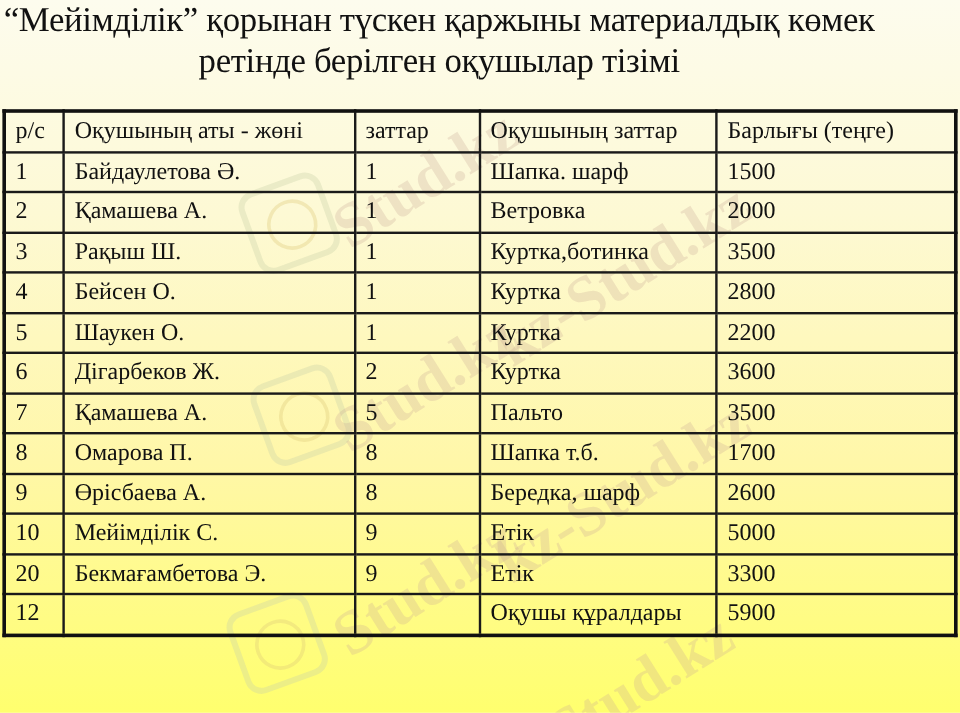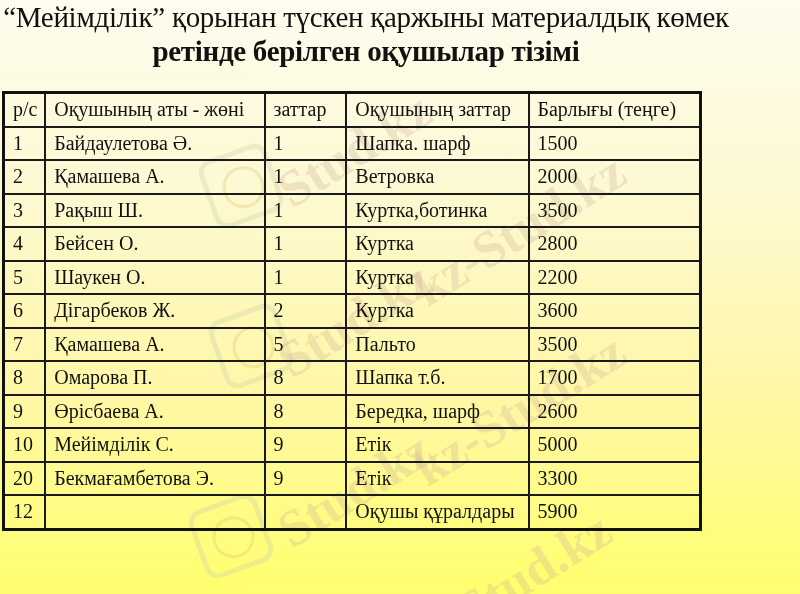--- a/index.html
+++ b/index.html
@@ -8,40 +8,40 @@
       background: linear-gradient(to bottom, #fdfcee 0%, #fdf9d4 30%, #fff7a8 65%, #ffff6e 100%);
       font-family: "Liberation Serif", "DejaVu Serif", serif;
       color: #111;
     }
     .title {
       position: absolute; left: 0; top: 0; width: 732px;
       text-align: center; font-size: 29px; line-height: 34px;
       letter-spacing: -0.3px;
     }
     .title .l1 { display: block; margin-top: 0px; }
-    .title .l2 { display: block; font-weight: bold; }
+    .title .l2 { display: block; }
     .watermark {
       position: absolute; pointer-events: none;
       font-family: "Liberation Serif", serif; font-weight: bold;
       color: rgba(200, 170, 150, 0.28); transform: rotate(-32deg);
       font-size: 52px; white-space: nowrap;
     }
     .wm-logo {
       position: absolute; pointer-events: none;
       width: 62px; height: 62px; border: 5px solid rgba(200, 210, 170, 0.35);
       border-radius: 14px; transform: rotate(-20deg);
     }
     .wm-logo::after {
       content: ""; position: absolute; left: 12px; top: 12px;
       width: 36px; height: 36px; border-radius: 50%;
       border: 3px solid rgba(220, 200, 120, 0.35);
     }
     table.grid {
       position: absolute; left: 2px; top: 91px;
-      width: 700px; border-collapse: collapse;
+      width: 796px; border-collapse: collapse;
       font-size: 20px;
     }
     table.grid td {
       border: 2px solid #1a1a1a;
       height: 31.5px; padding: 0 0 0 8px;
       vertical-align: middle; white-space: nowrap;
     }
     table.grid { border: 3px solid #111; }
     col.c1 { width: 50px; }
     col.c2 { width: 243px; }

